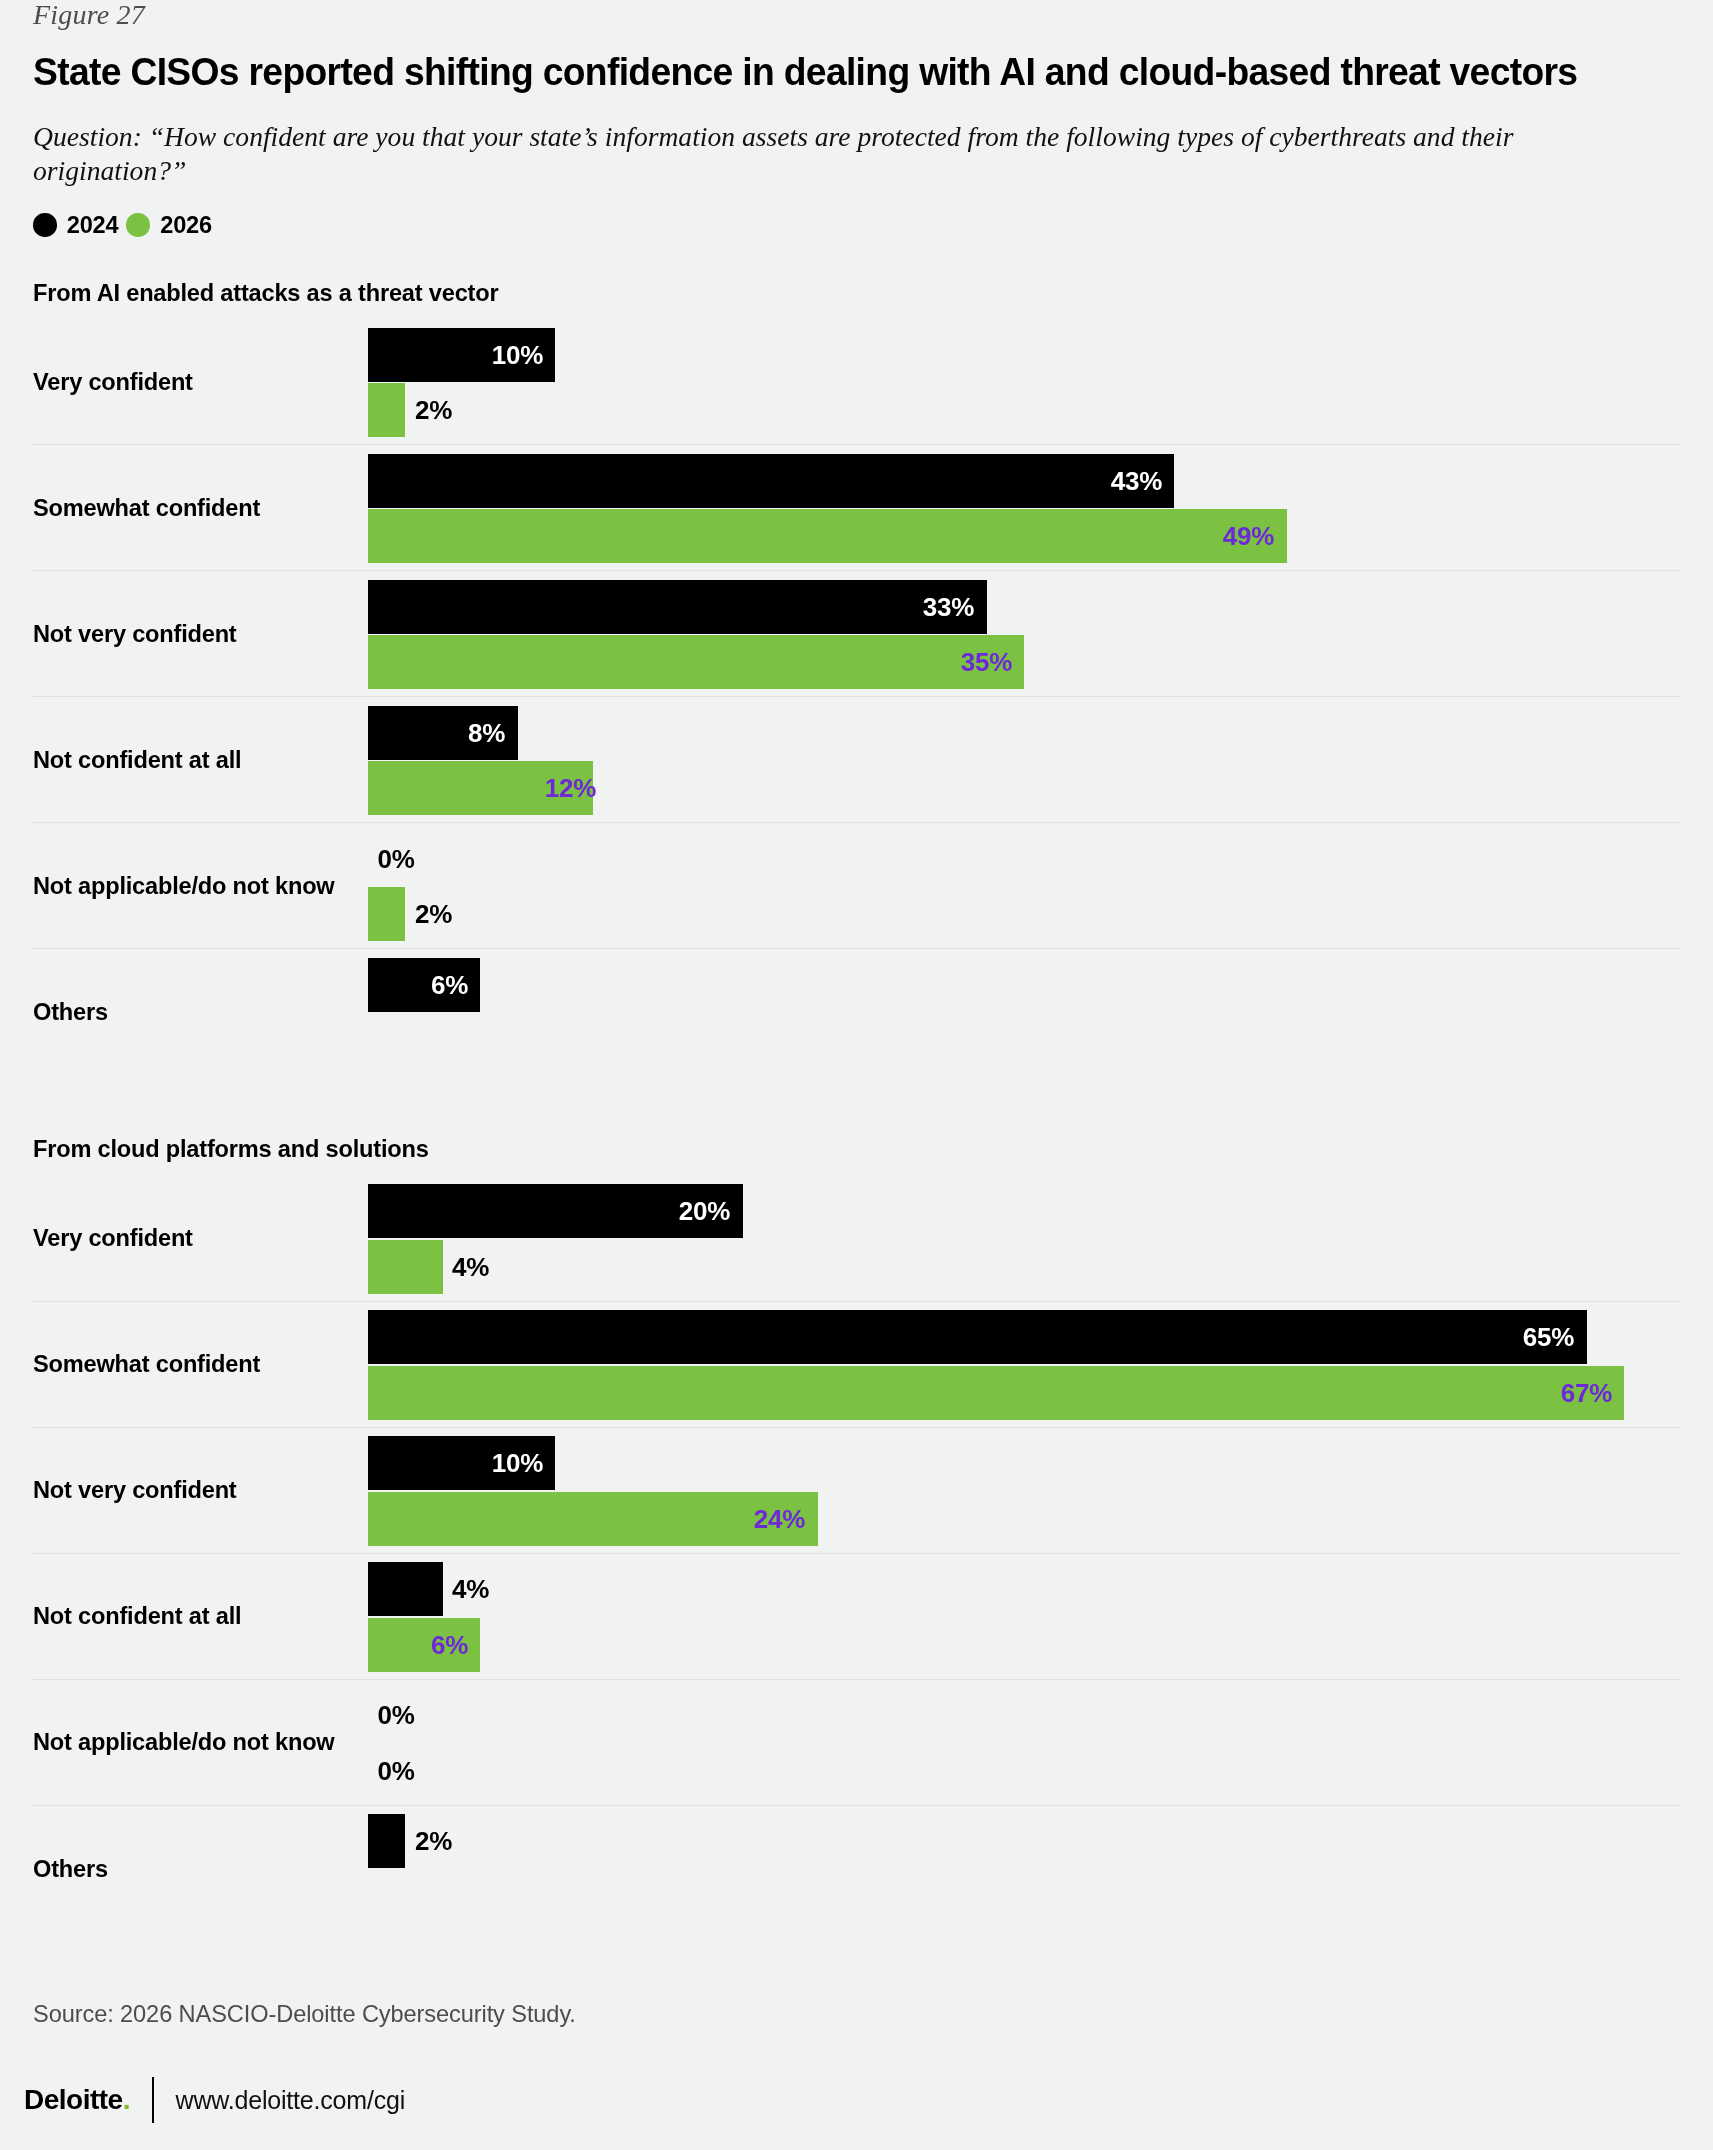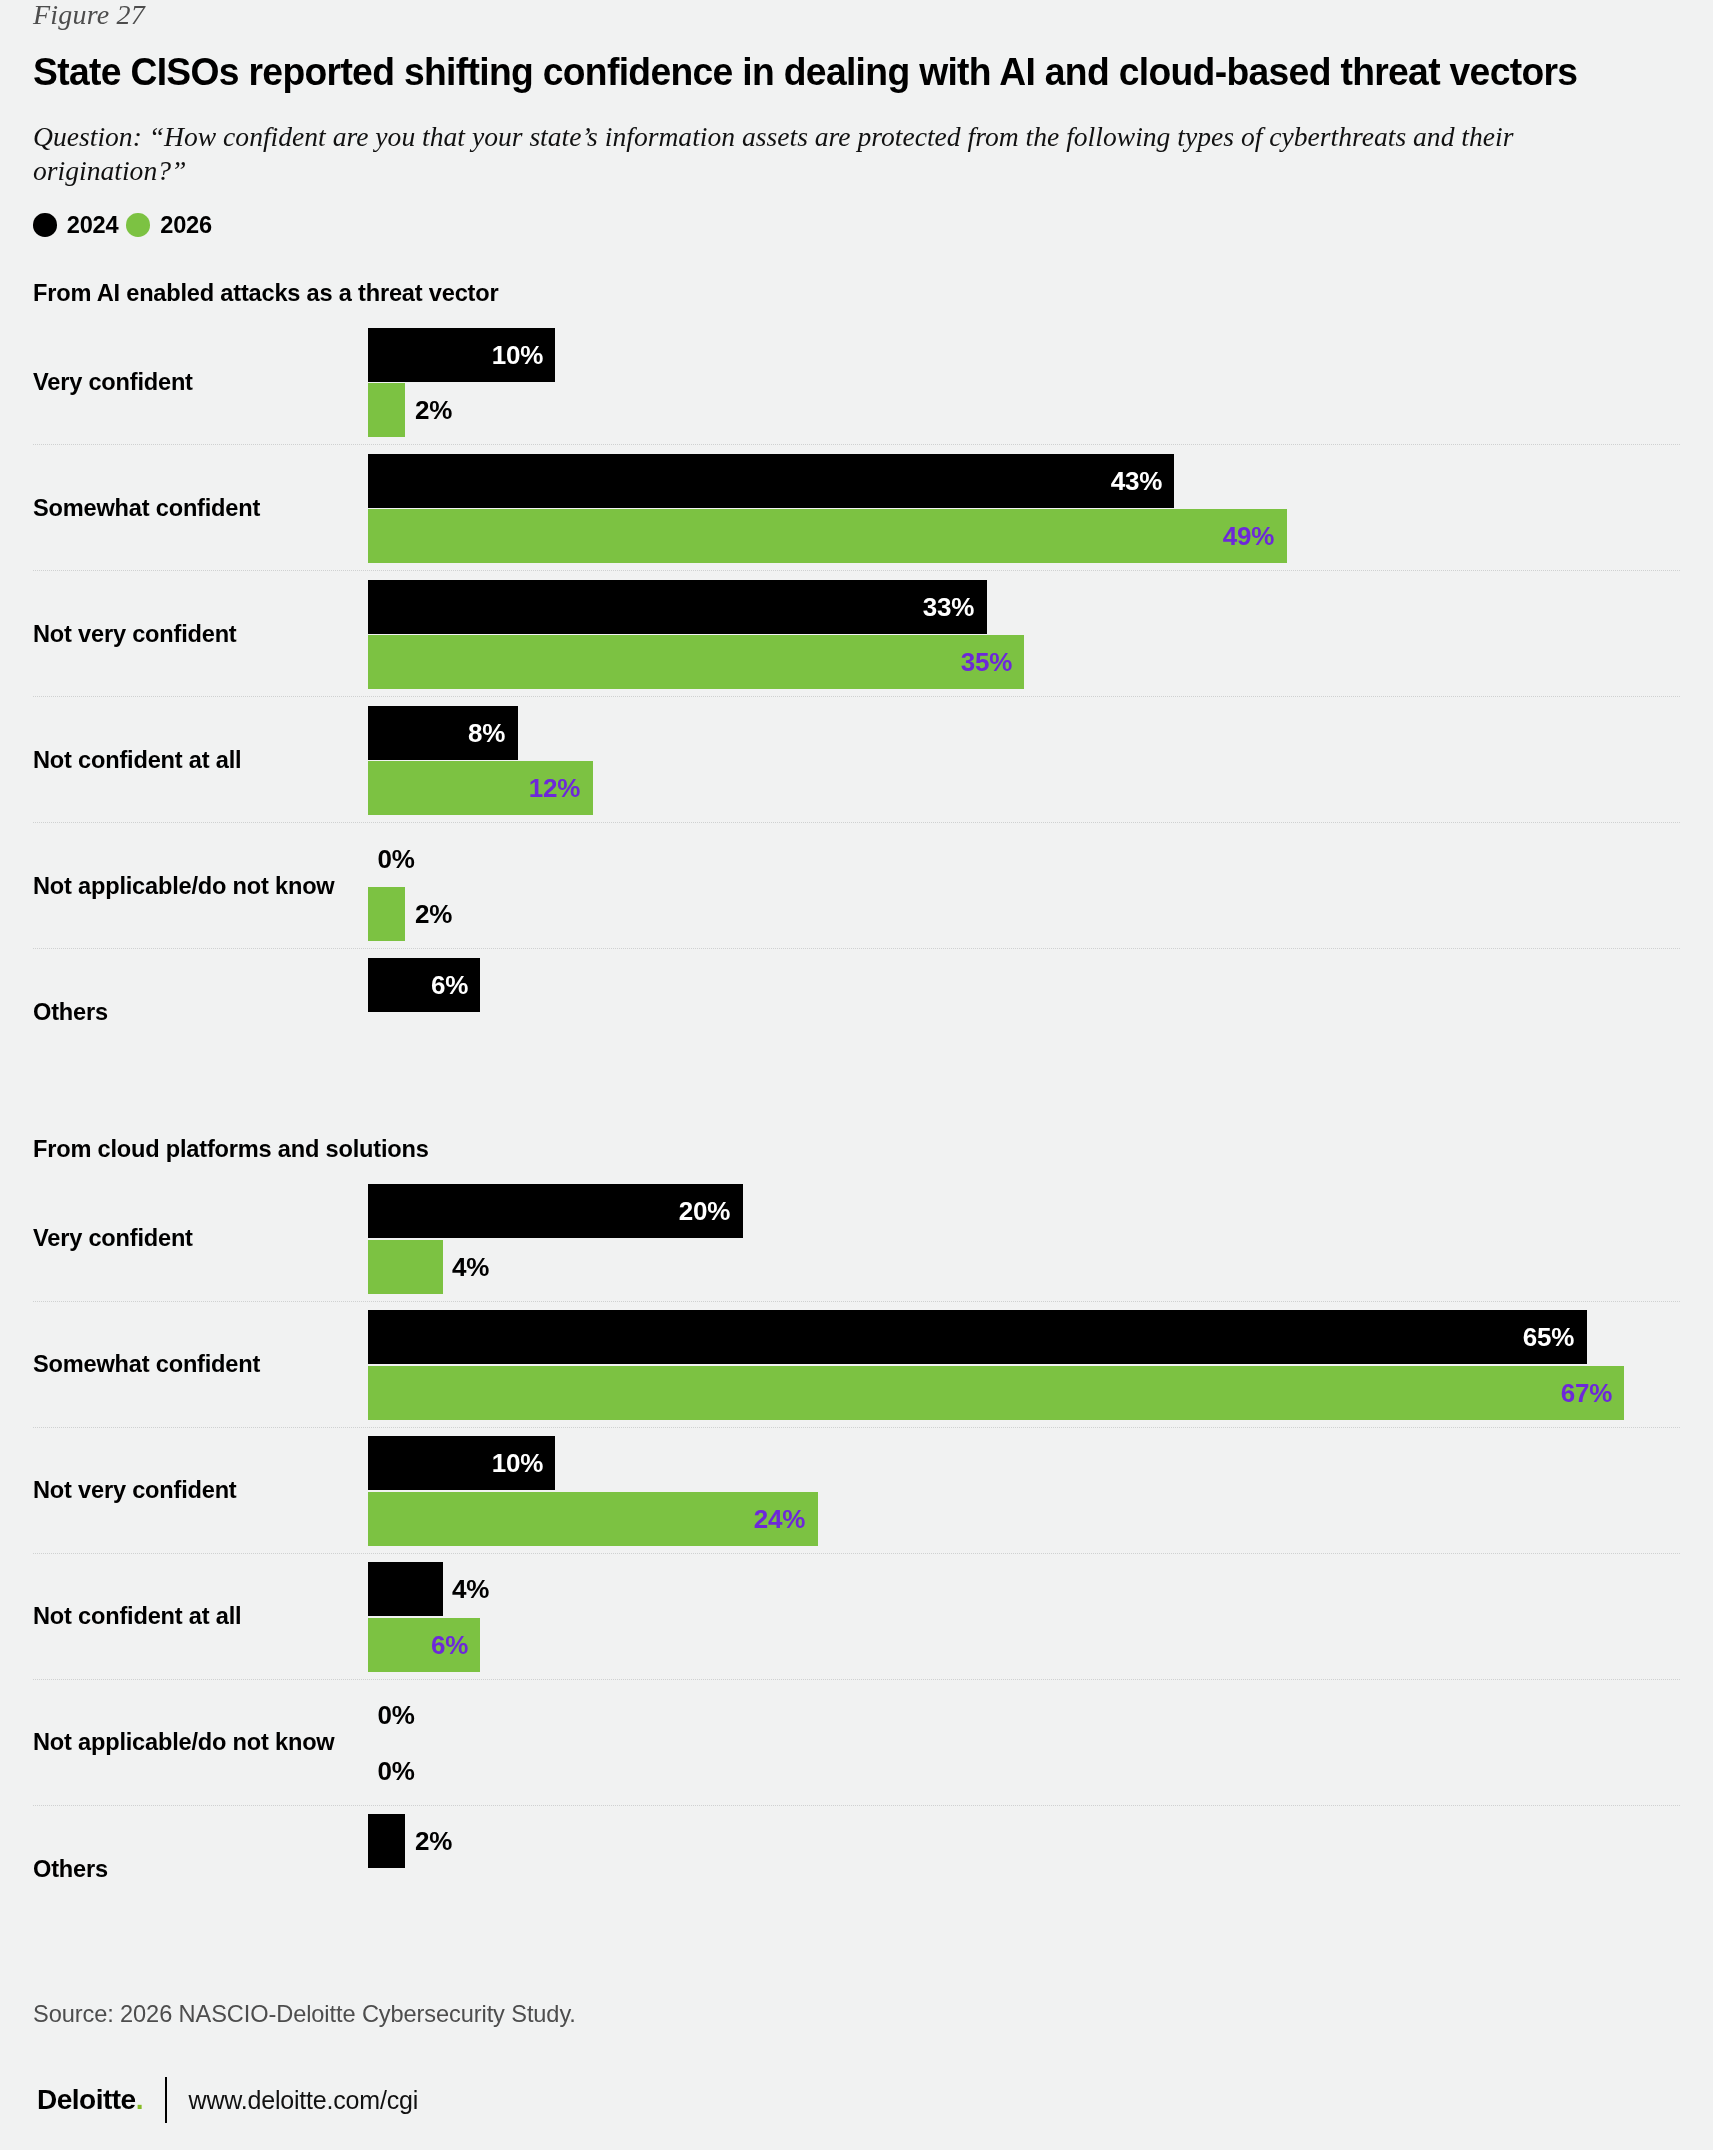--- a/index.html
+++ b/index.html
@@ -149,21 +149,21 @@
   .source {
     position: absolute;
     left: 33px;
     top: 2001px;
     font-size: 23.6px;
     color: #4d4d4d;
     letter-spacing: -0.1px;
   }
   .brandbar {
     position: absolute;
-    left: 37px;
+    left: 24px;
     top: 2077px;
     display: flex;
     align-items: center;
     gap: 22px;
   }
   .deloitte {
     font-weight: 700;
     font-size: 28px;
     letter-spacing: -0.5px;
     color: #000;
@@ -246,21 +246,21 @@
         </div>
         <div class="row">
           <div class="row-label">Not confident at all</div>
           <div class="bars">
             <div class="bar-wrap">
               <div class="bar b2024" style="width: 150px;"></div>
               <div class="val inside" style="left: 137px; transform: translate(-100%, -50%);">8%</div>
             </div>
             <div class="bar-wrap">
               <div class="bar b2026" style="width: 225px;"></div>
-              <div class="val inside-dark" style="left: 212px; transform: translate(-100%, -50%);">12%</div>
+              <div class="val inside-dark" style="left: 228px; transform: translate(-100%, -50%);">12%</div>
             </div>
           </div>
         </div>
         <div class="row">
           <div class="row-label">Not applicable/do not know</div>
           <div class="bars">
             <div class="bar-wrap">
               <div class="val outside" style="left: 9.5px;">0%</div>
             </div>
             <div class="bar-wrap">

